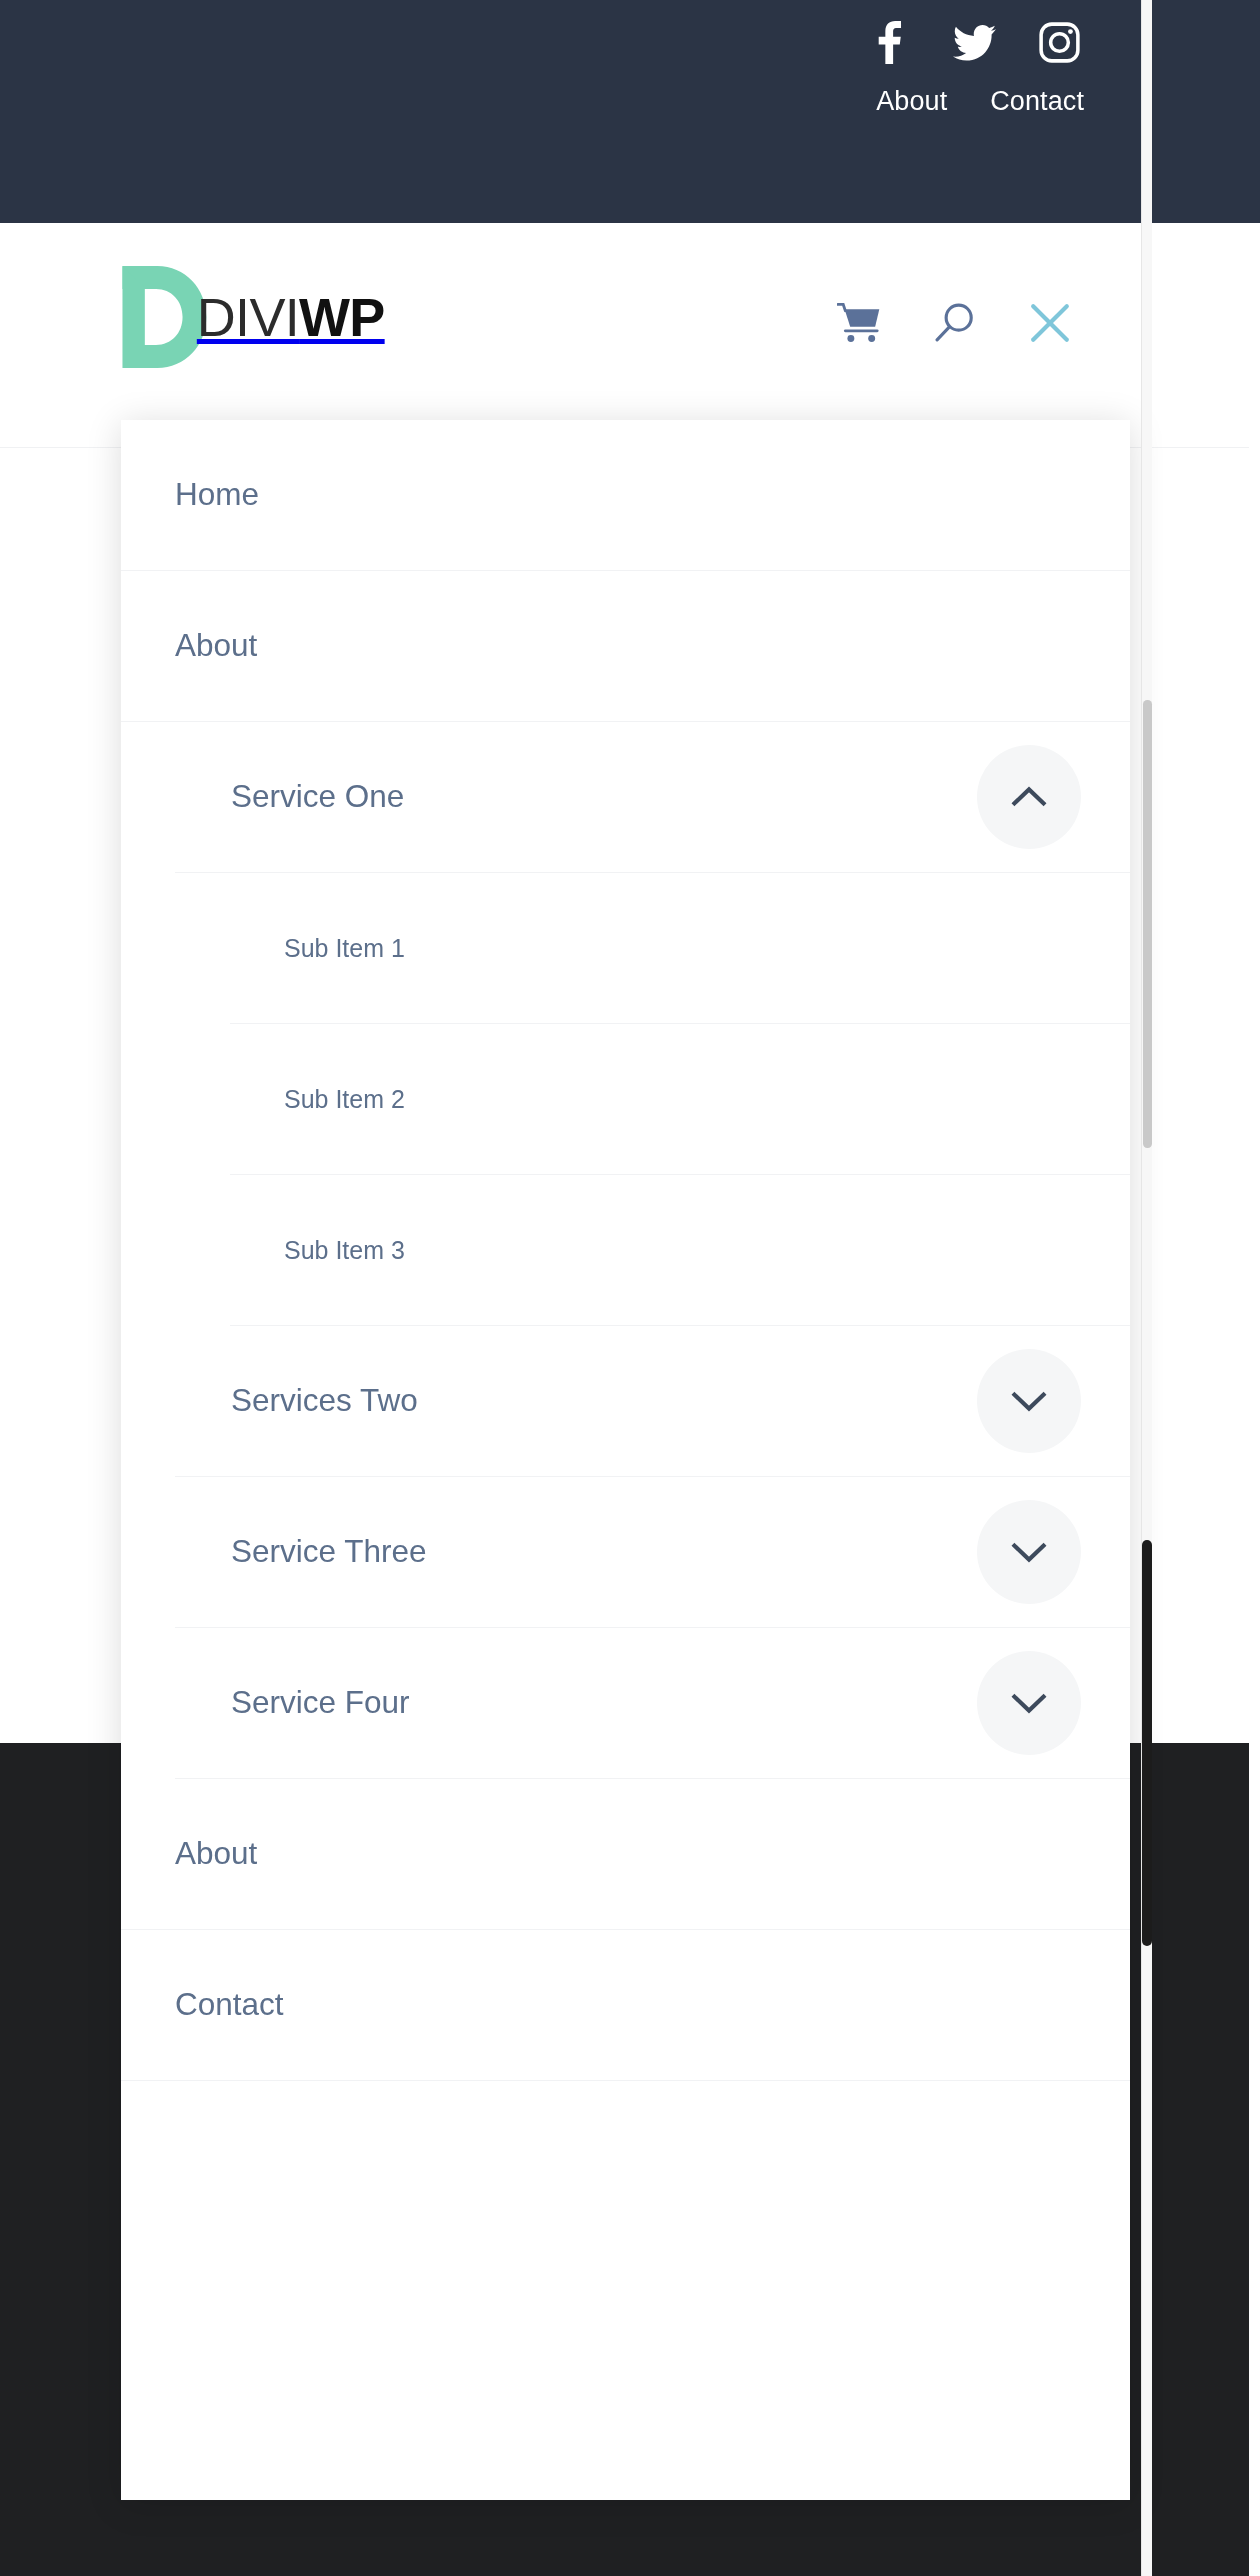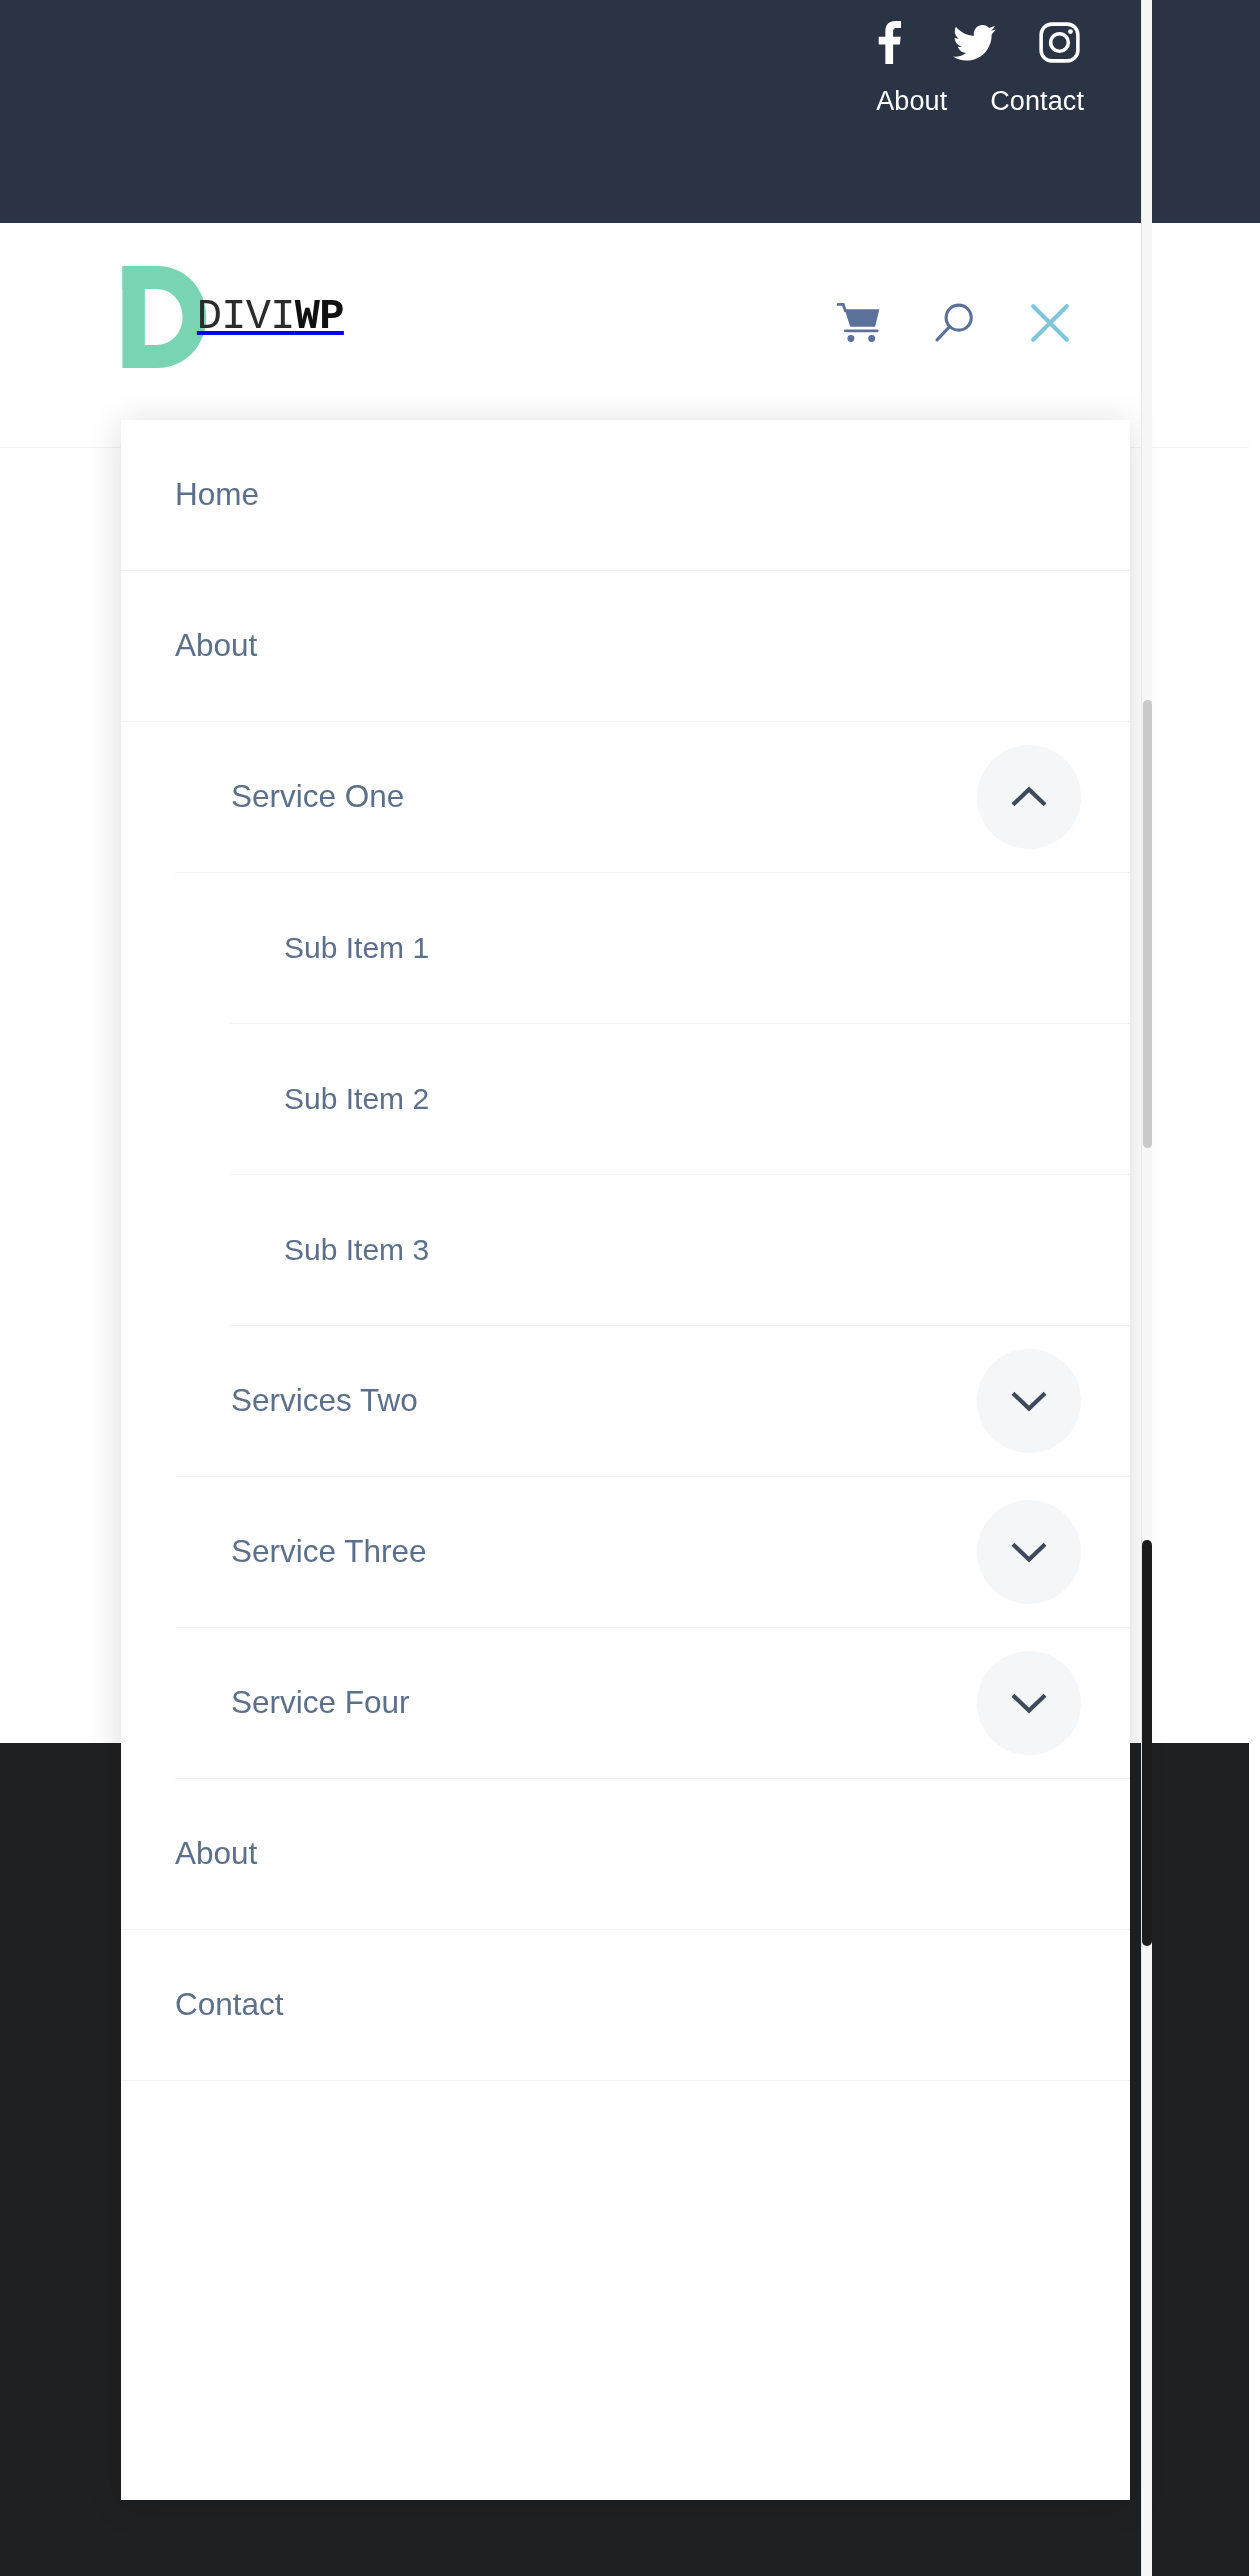--- a/index.html
+++ b/index.html
@@ -55,23 +55,23 @@
   .header {
     position: absolute; left: 0; top: 223px; width: 1249px; height: 225px;
     background: #ffffff; border-bottom: 1.4px solid #f0f1f3;
   }
   .logo {
     position: absolute; left: 118px; top: 43px;
     display: flex; align-items: center; height: 102px;
   }
   .logo-mark { width: 90px; height: 102px; display: block; }
   .logo-text {
-    font-size: 42px; line-height: 1; letter-spacing: -0.7px;
+    font-size: 54px; line-height: 1; letter-spacing: -0.7px;
     margin-left: -11.2px; white-space: nowrap;
-    font-family: Liberation Mono, monospace;
+    font-family: Liberation Sans, sans-serif;
   }
   .logo-text .lt-light { color: #2c2c2c; font-weight: 300; }
   .logo-text .lt-bold  { color: #111111; font-weight: 800; }
 
   .header-icons {
     position: absolute; right: 178px; top: 78px;
     display: flex; align-items: center; gap: 55px;
   }
   .hdr-icon { display: flex; align-items: center; justify-content: center; }
   .hdr-icon.cart  { width: 43px; height: 43px; color: #5b7199; }
@@ -98,21 +98,21 @@
     font-weight: 400; white-space: nowrap;
     font-family: "Liberation Sans", sans-serif;
   }
 
   
   .lvl-1 { padding-left: 54px;  padding-right: 12px; }
   .lvl-2 { margin-left: 54px;  padding-left: 50px; padding-right: 28px; }
   .lvl-3 { margin-left: 109px; padding-left: 54px; padding-right: 28px; }
 
   .lvl-2 .menu-label { font-size: 31.5px; margin-left: 6px; }
-  .lvl-3 .menu-label { font-size: 30px; }
+  .lvl-3 .menu-label { font-size: 25px; }
 
   
   .toggle-btn {
     width: 104px; height: 104px; border-radius: 50%;
     background: #f5f6f7;
     display: flex; align-items: center; justify-content: center;
     flex: 0 0 auto; margin-right: 21px;
     border: none; cursor: pointer; padding: 0;
   }
   .toggle-btn svg { display: block; }

